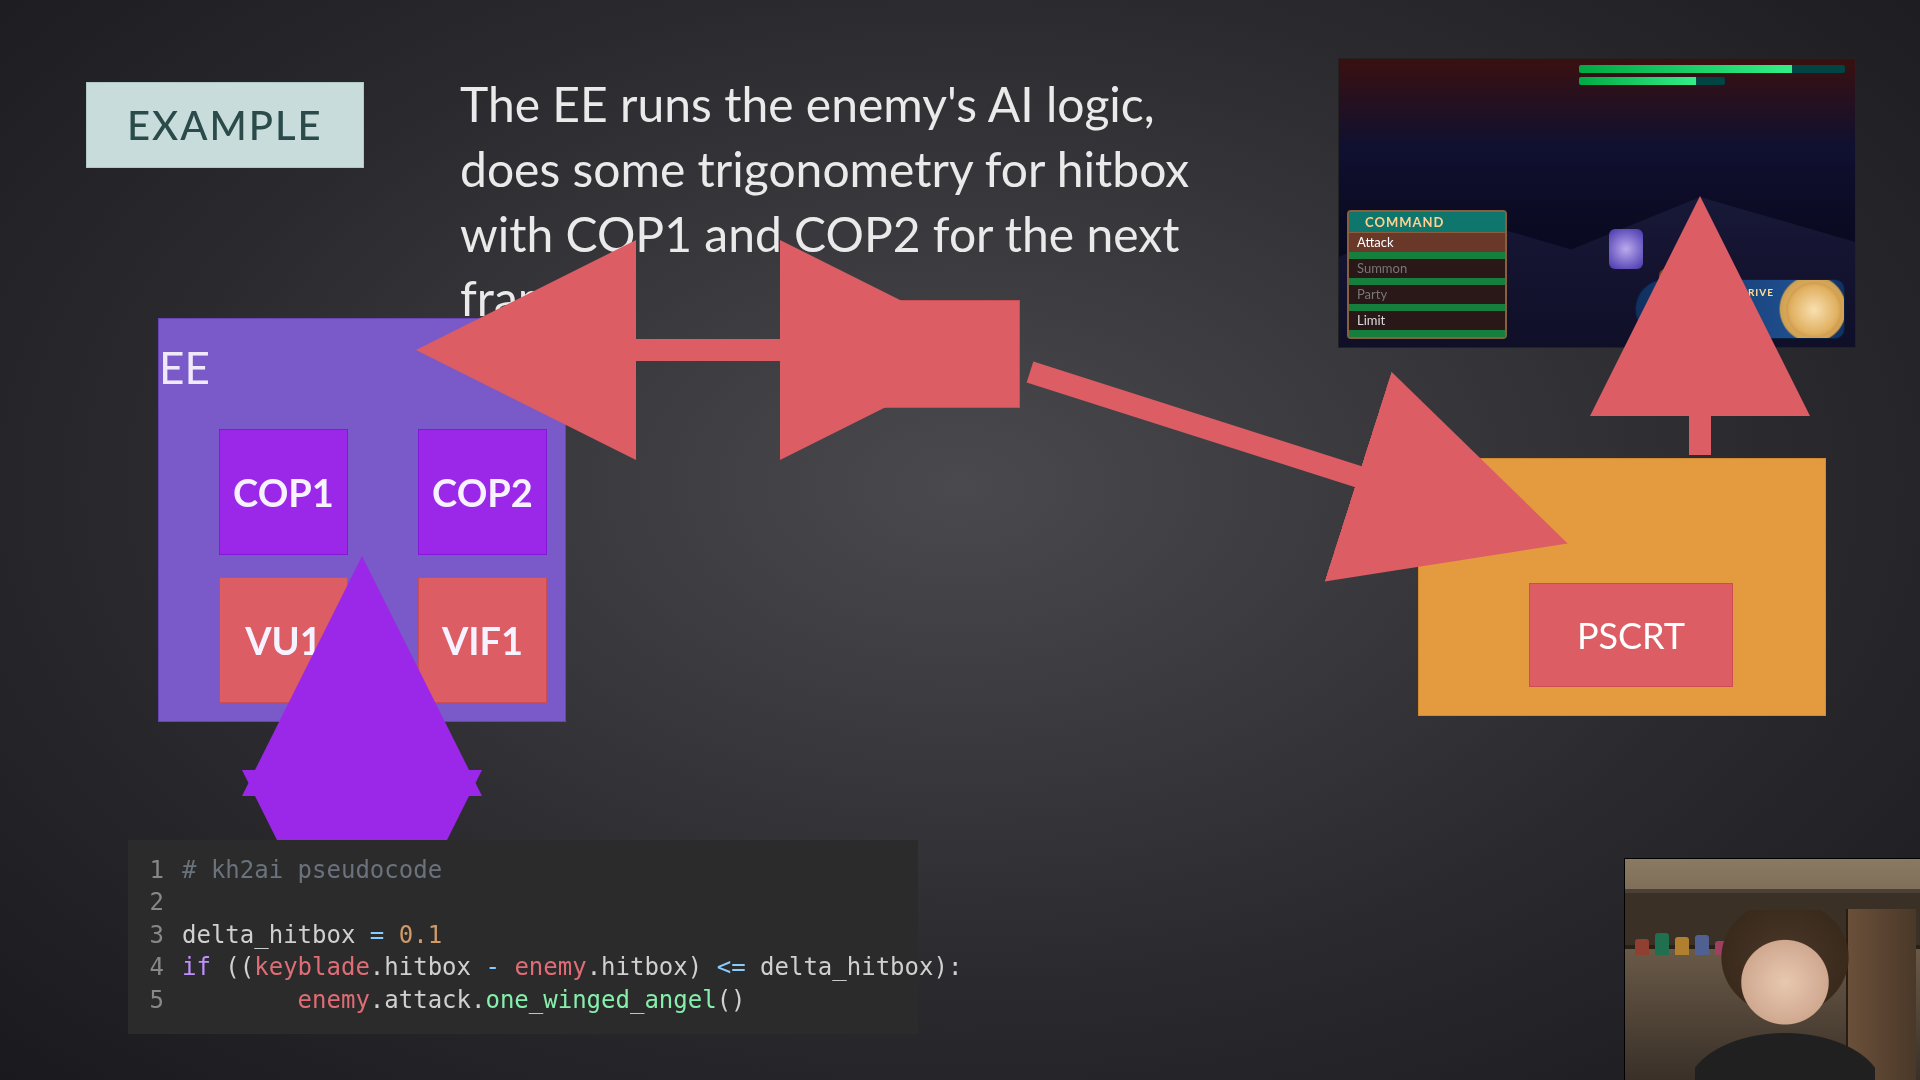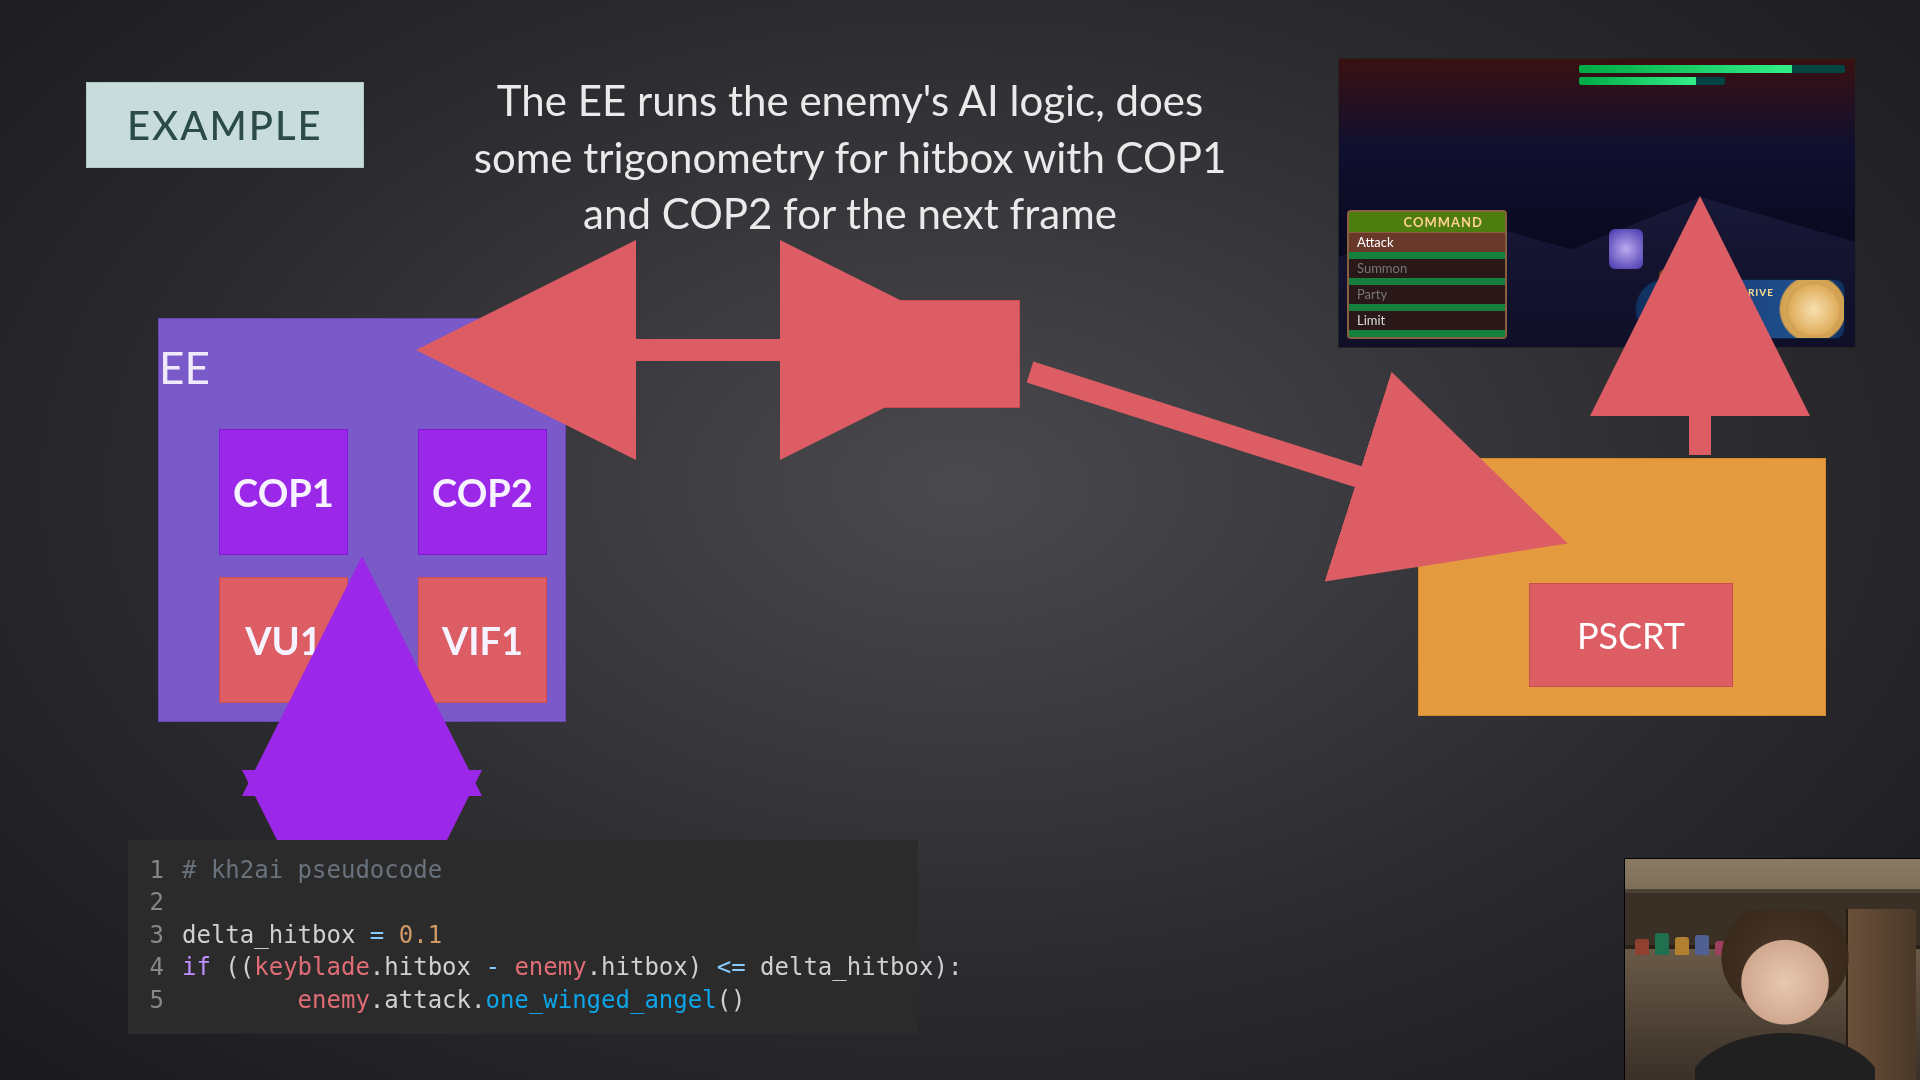--- a/index.html
+++ b/index.html
@@ -31,22 +31,22 @@
     padding: 18px 40px;
     border: 1px solid #b0c8c8;
   }
 
   
   .title {
     position: absolute;
     left: 460px;
     top: 72px;
     width: 780px;
-    text-align: center;
-    font-size: 42px;
+    text-align: left;
+    font-size: 48px;
     line-height: 1.35;
     color: #eaeaea;
     font-weight: 400;
   }
 
   
   .ee {
     position: absolute;
     left: 158px;
     top: 318px;
@@ -154,26 +154,26 @@
     left: 8px; bottom: 8px;
     width: 160px;
     background: #2a1818;
     border: 2px solid #886040;
     border-radius: 4px;
     font-size: 13px;
     color: #ddd;
     line-height: 1.3;
   }
   .thumb .menu-title {
-    background: #4d7c0f;
+    background: #0f766e;
     color: #ffd090;
     font-weight: 700;
-    padding: 2px 22px;
+    padding: 2px 16px;
     letter-spacing: 1px;
-    text-align: right;
+    text-align: left;
     border-bottom: 1px solid #886040;
   }
   .thumb .menu-item {
     padding: 1px 8px;
     border-bottom: 7px solid #15803d;
   }
   .thumb .menu-item.hl { background: #6a3828; color: #fff; }
   .thumb .menu-item.dim { color: #777; }
   .thumb .drive {
     position: absolute;
@@ -236,21 +236,21 @@
     text-align: right;
     color: #888;
     flex-shrink: 0;
   }
   .comment { color: #6a737d; }
   .kw { color: #c18fff; }
   .op { color: #88ccff; }
   .num-lit { color: #d19a66; }
   .name { color: #e06c75; }
   .attr { color: #d0d0d0; }
-  .fn { color: #0ea5e9; }
+  .fn { color: #86efac; }
   .pre { white-space: pre; }
 
   
   .webcam {
     position: absolute;
     right: 0; bottom: 0;
     width: 296px; height: 222px;
     background: linear-gradient(180deg, #8a7a62 0%, #6a5a48 40%, #3a3028 100%);
     border-left: 1px solid #000;
     border-top: 1px solid #000;

